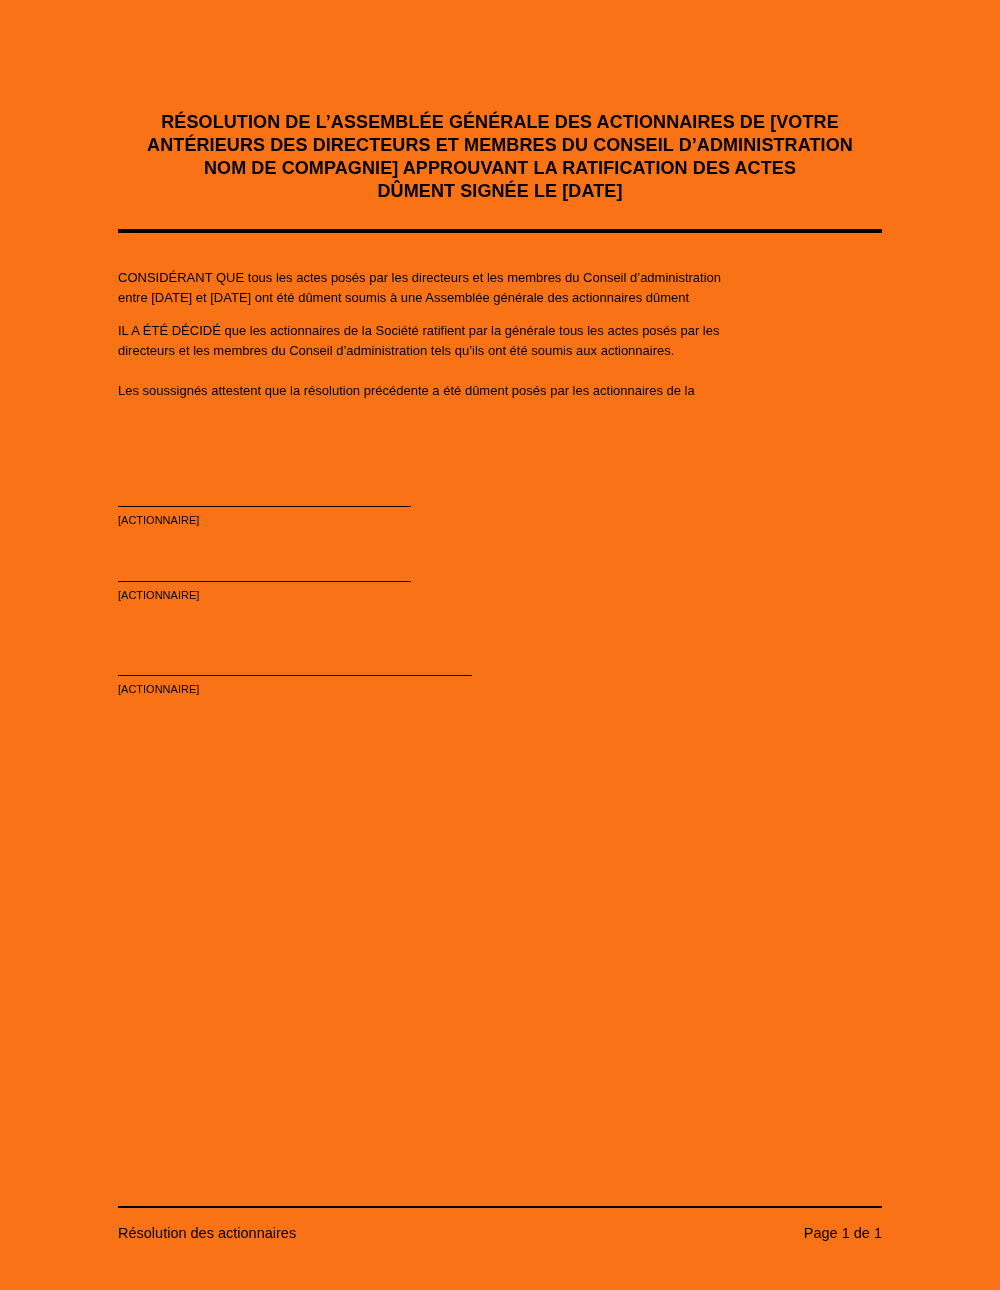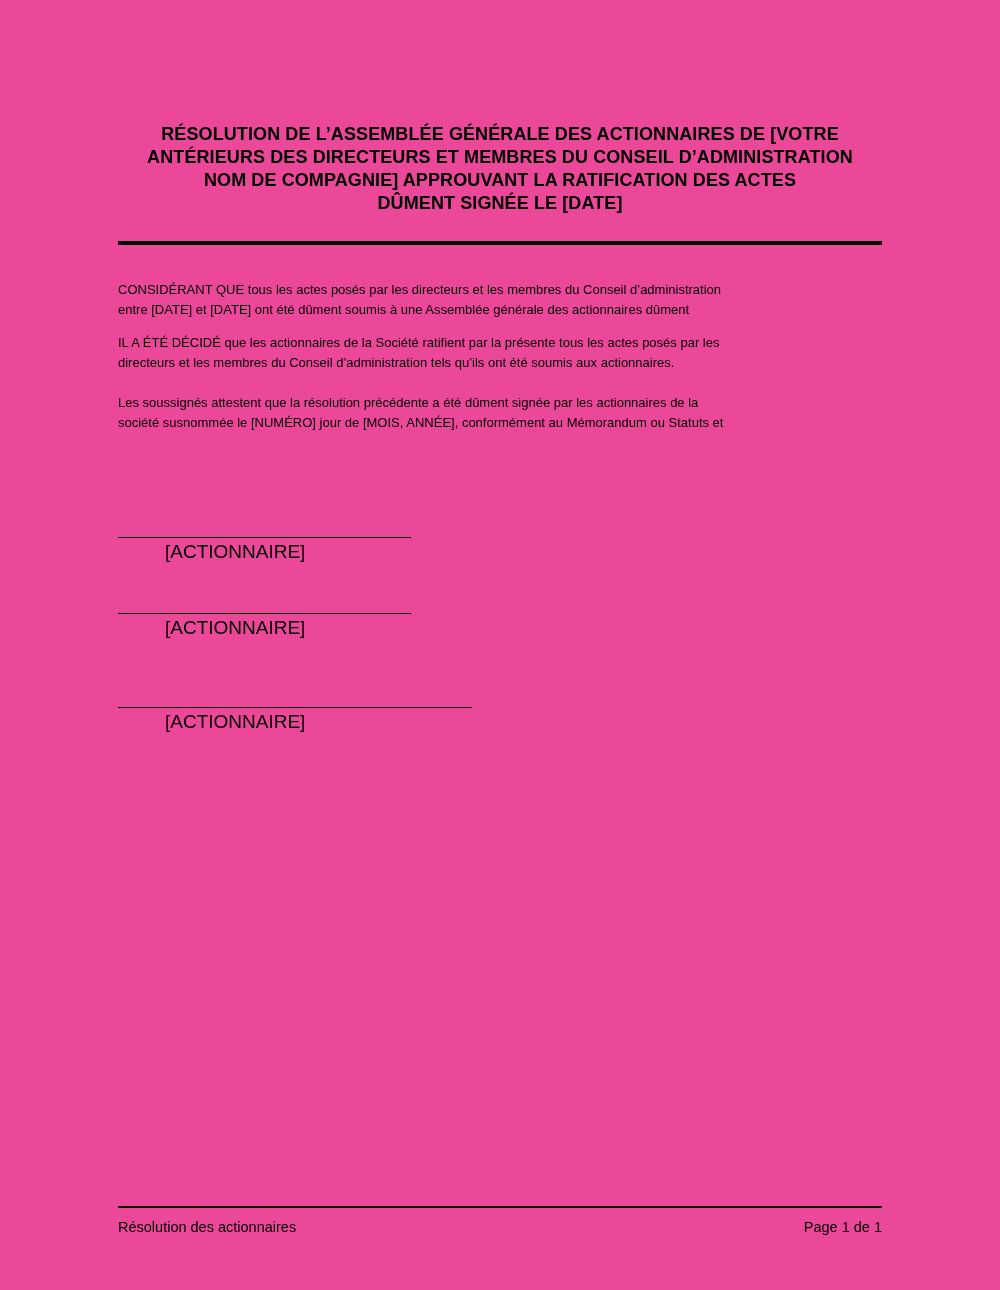--- a/index.html
+++ b/index.html
@@ -3,22 +3,22 @@
 <meta charset="utf-8">
 <style>
   * { margin: 0; padding: 0; box-sizing: border-box; }
   html, body { background: #ffffff; }
   body { font-family: "Liberation Sans", sans-serif; color: #000000; }
 
   .page {
     position: relative;
     width: 1000px;
     height: 1290px;
-    background: #ec4899;
-    padding: 12px 118px;
+    background: #f97316;
+    padding: 0 118px;
     overflow: hidden;
   }
 
   .title {
     margin-top: 111px;
     text-align: center;
     font-size: 18px;
     font-weight: bold;
     line-height: 23px;
     letter-spacing: 0.1px;
@@ -39,40 +39,39 @@
   .para-3 { margin-top: 20px; }
 
   .sig-block .sig-line {
     border-bottom: 1.5px solid #000000;
     height: 0;
   }
   .sig-line-short { width: 293px; }
   .sig-line-long  { width: 354px; }
   .sig-label {
     margin-top: 4px;
-    font-size: 19px;
+    font-size: 11px;
     line-height: 19.7px;
-    margin-left: 47px;
   }
   .sig-1 { margin-top: 105px; }
   .sig-2 { margin-top: 51px; }
   .sig-3 { margin-top: 69px; }
 
   .footer {
     position: absolute;
     left: 118px;
     right: 118px;
     top: 1206px;
   }
   .footer-rule {
     height: 2px;
     background: #000000;
   }
   .footer-row {
-    margin-top: 10px;
+    margin-top: 16px;
     display: flex;
     justify-content: space-between;
     font-size: 14.5px;
     line-height: 19px;
   }
 </style>
 </head>
 <body>
 
 <div class="page">
@@ -85,27 +84,26 @@
   </div>
 
   <div class="title-rule"></div>
 
   <div class="para para-1">
     <div>CONSIDÉRANT QUE tous les actes posés par les directeurs et les membres du Conseil d’administration</div>
     <div>entre [DATE] et [DATE] ont été dûment soumis à une Assemblée générale des actionnaires dûment</div>
   </div>
 
   <div class="para para-2">
-    <div>IL A ÉTÉ DÉCIDÉ que les actionnaires de la Société ratifient par la présente tous les actes posés par les</div>
+    <div>IL A ÉTÉ DÉCIDÉ que les actionnaires de la Société ratifient par la générale tous les actes posés par les</div>
     <div>directeurs et les membres du Conseil d’administration tels qu’ils ont été soumis aux actionnaires.</div>
   </div>
 
   <div class="para para-3">
-    <div>Les soussignés attestent que la résolution précédente a été dûment signée par les actionnaires de la</div>
-    <div>société susnommée le [NUMÉRO] jour de [MOIS, ANNÉE], conformément au Mémorandum ou Statuts et</div>
+    <div>Les soussignés attestent que la résolution précédente a été dûment posés par les actionnaires de la</div>
   </div>
 
   <div class="sig-block sig-1">
     <div class="sig-line sig-line-short"></div>
     <div class="sig-label">[ACTIONNAIRE]</div>
   </div>
 
   <div class="sig-block sig-2">
     <div class="sig-line sig-line-short"></div>
     <div class="sig-label">[ACTIONNAIRE]</div>

